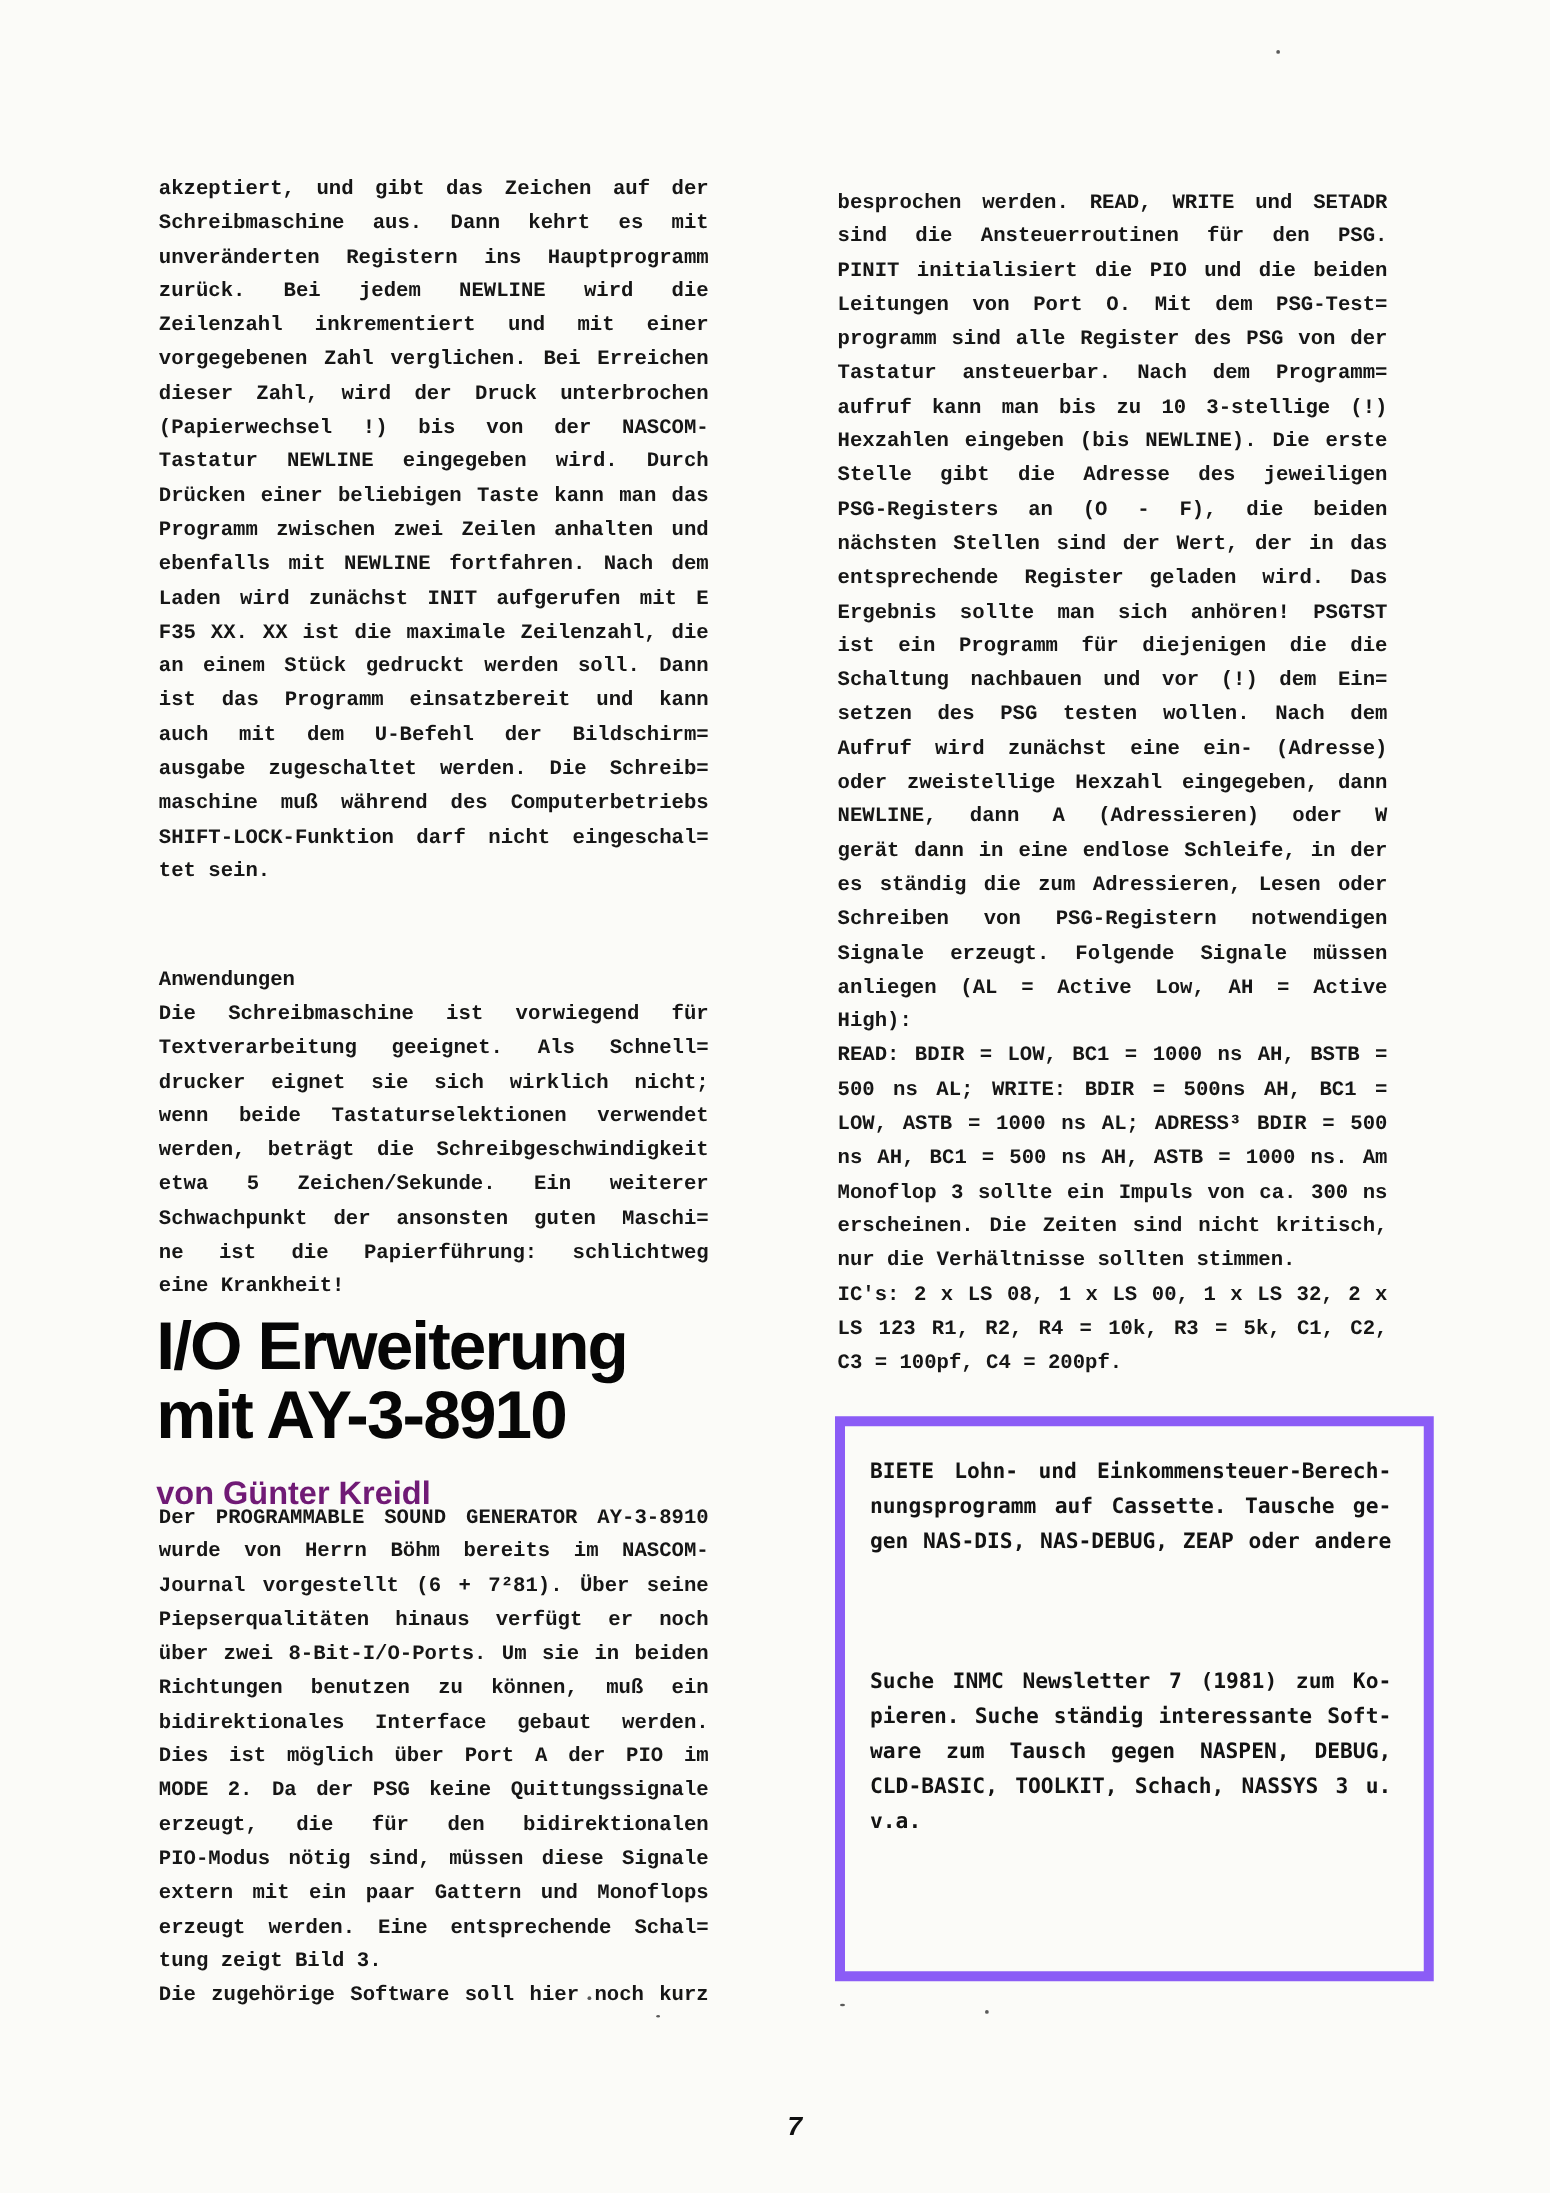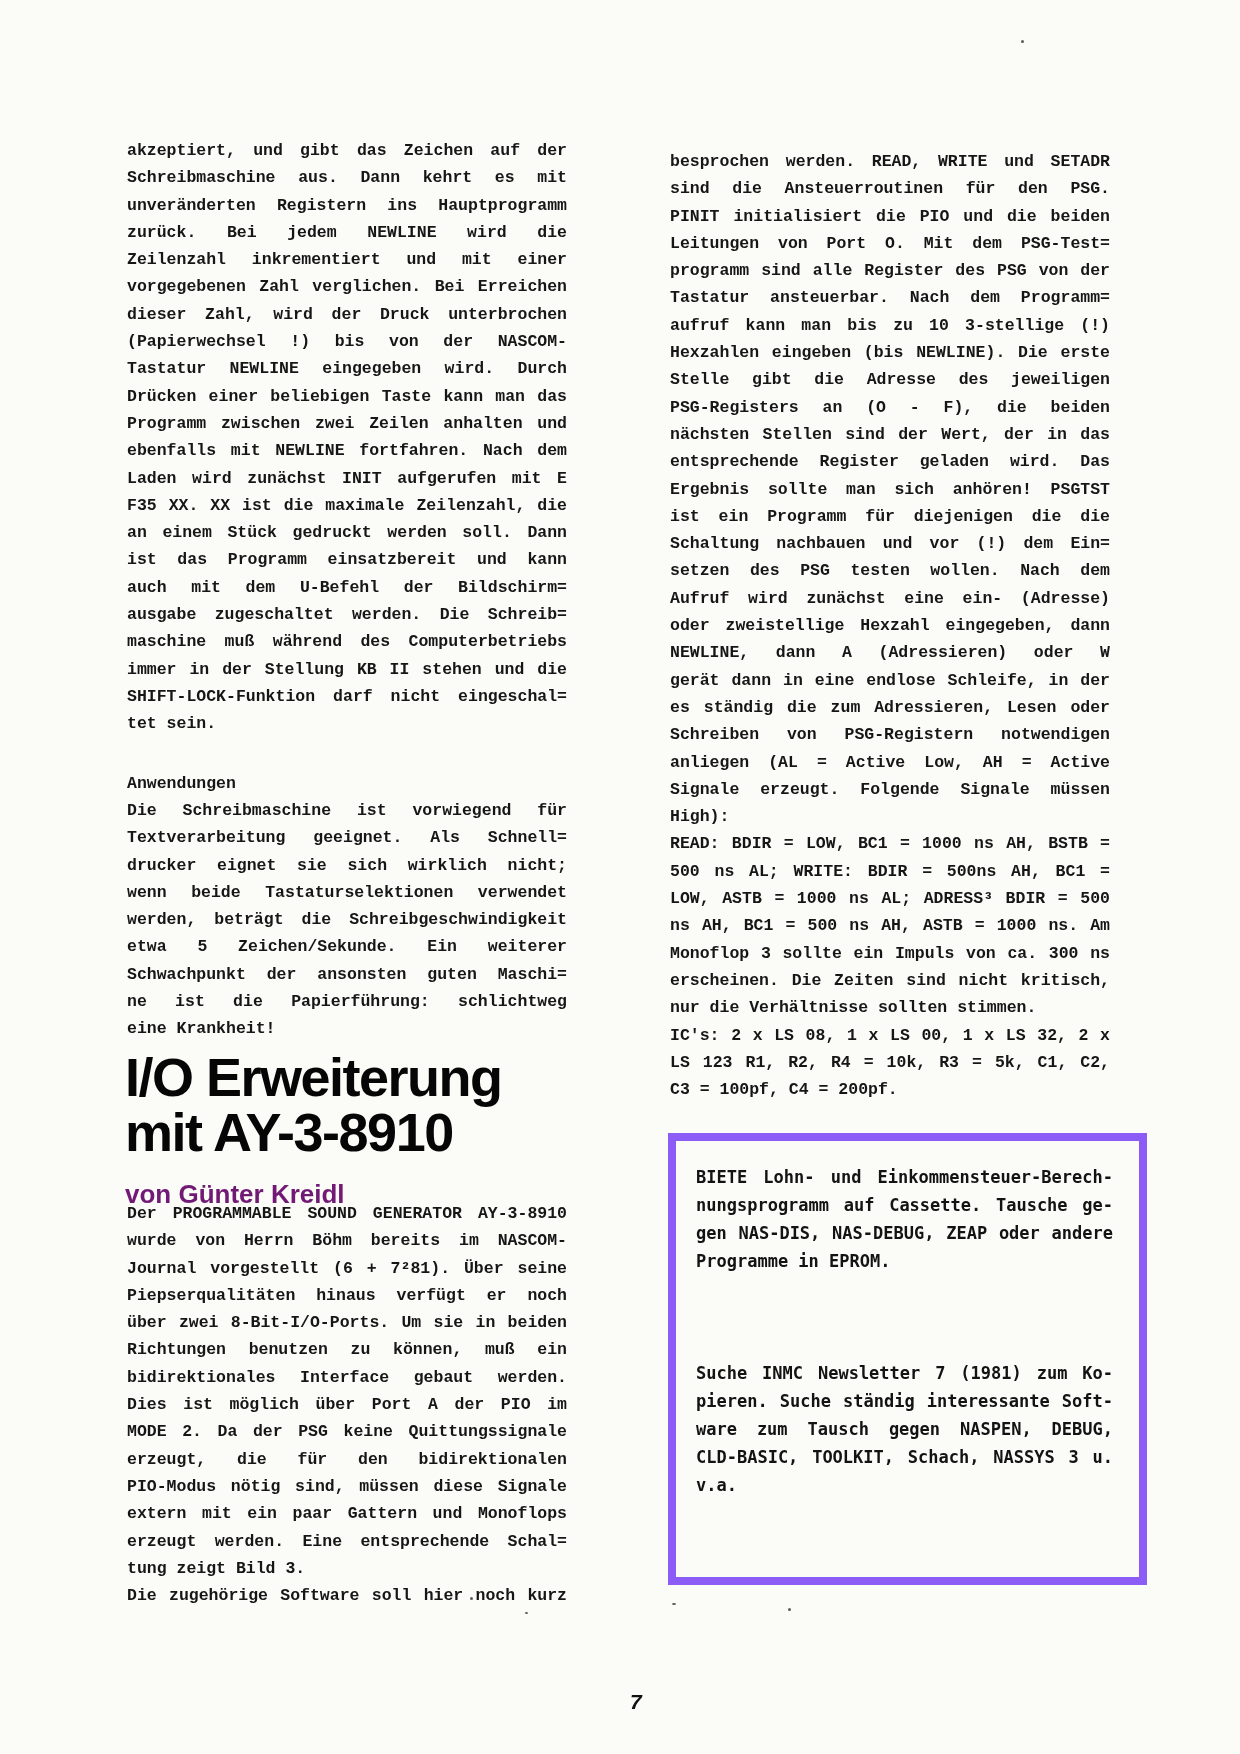--- a/index.html
+++ b/index.html
@@ -87,21 +87,20 @@
       <div class="line">Drücken einer beliebigen Taste kann man das</div>
       <div class="line">Programm zwischen zwei Zeilen anhalten und</div>
       <div class="line">ebenfalls mit NEWLINE fortfahren. Nach dem</div>
       <div class="line">Laden wird zunächst INIT aufgerufen mit E</div>
       <div class="line">F35 XX. XX ist die maximale Zeilenzahl, die</div>
       <div class="line">an einem Stück gedruckt werden soll. Dann</div>
       <div class="line">ist das Programm einsatzbereit und kann</div>
       <div class="line">auch mit dem U-Befehl der Bildschirm=</div>
       <div class="line">ausgabe zugeschaltet werden. Die Schreib=</div>
       <div class="line">maschine muß während des Computerbetriebs</div>
-      <div class="line">immer in der Stellung KB II stehen und die</div>
       <div class="line">SHIFT-LOCK-Funktion darf nicht eingeschal=</div>
       <div class="line nj">tet sein.</div>
     </div>
 
   <div class="col" style="left:127px;top:770px">
     <div class="section-heading">Anwendungen</div>
   </div>
 
   <div class="col" style="left:127px;top:797px">
       <div class="line">Die Schreibmaschine ist vorwiegend für</div>
@@ -155,43 +154,42 @@
       <div class="line">Ergebnis sollte man sich anhören! PSGTST</div>
       <div class="line">ist ein Programm für diejenigen die die</div>
       <div class="line">Schaltung nachbauen und vor (!) dem Ein=</div>
       <div class="line">setzen des PSG testen wollen. Nach dem</div>
       <div class="line">Aufruf wird zunächst eine ein- (Adresse)</div>
       <div class="line">oder zweistellige Hexzahl eingegeben, dann</div>
       <div class="line">NEWLINE, dann A (Adressieren) oder W</div>
       <div class="line">gerät dann in eine endlose Schleife, in der</div>
       <div class="line">es ständig die zum Adressieren, Lesen oder</div>
       <div class="line">Schreiben von PSG-Registern notwendigen</div>
+      <div class="line">Signale erzeugt. Folgende Signale müssen</div>
       <div class="line">anliegen (AL = Active Low, AH = Active</div>
-      <div class="line">Signale erzeugt. Folgende Signale müssen</div>
       <div class="line nj">High):</div>
       <div class="line">READ: BDIR = LOW, BC1 = 1000 ns AH, BSTB =</div>
       <div class="line">500 ns AL; WRITE: BDIR = 500ns AH, BC1 =</div>
       <div class="line">LOW, ASTB = 1000 ns AL; ADRESS³ BDIR = 500</div>
       <div class="line">ns AH, BC1 = 500 ns AH, ASTB = 1000 ns. Am</div>
       <div class="line">Monoflop 3 sollte ein Impuls von ca. 300 ns</div>
       <div class="line">erscheinen. Die Zeiten sind nicht kritisch,</div>
       <div class="line nj">nur die Verhältnisse sollten stimmen.</div>
       <div class="line">IC's: 2 x LS 08, 1 x LS 00, 1 x LS 32, 2 x</div>
       <div class="line">LS 123 R1, R2, R4 = 10k, R3 = 5k, C1, C2,</div>
       <div class="line nj">C3 = 100pf, C4 = 200pf.</div>
     </div>
 
   <div class="ad-box">
 
     <div>
       <div>
           <div class="ad-line">BIETE Lohn- und Einkommensteuer-Berech-</div>
           <div class="ad-line">nungsprogramm auf Cassette. Tausche ge-</div>
           <div class="ad-line">gen NAS-DIS, NAS-DEBUG, ZEAP oder andere</div>
-          <div class="ad-line nj">Programme in EPROM.</div>
         </div>
       <div class="ad-line pre">
         
       </div>
       <div class="ad-line pre">
         
       </div>
     </div>
 
     <div class="ad-gap"></div>

